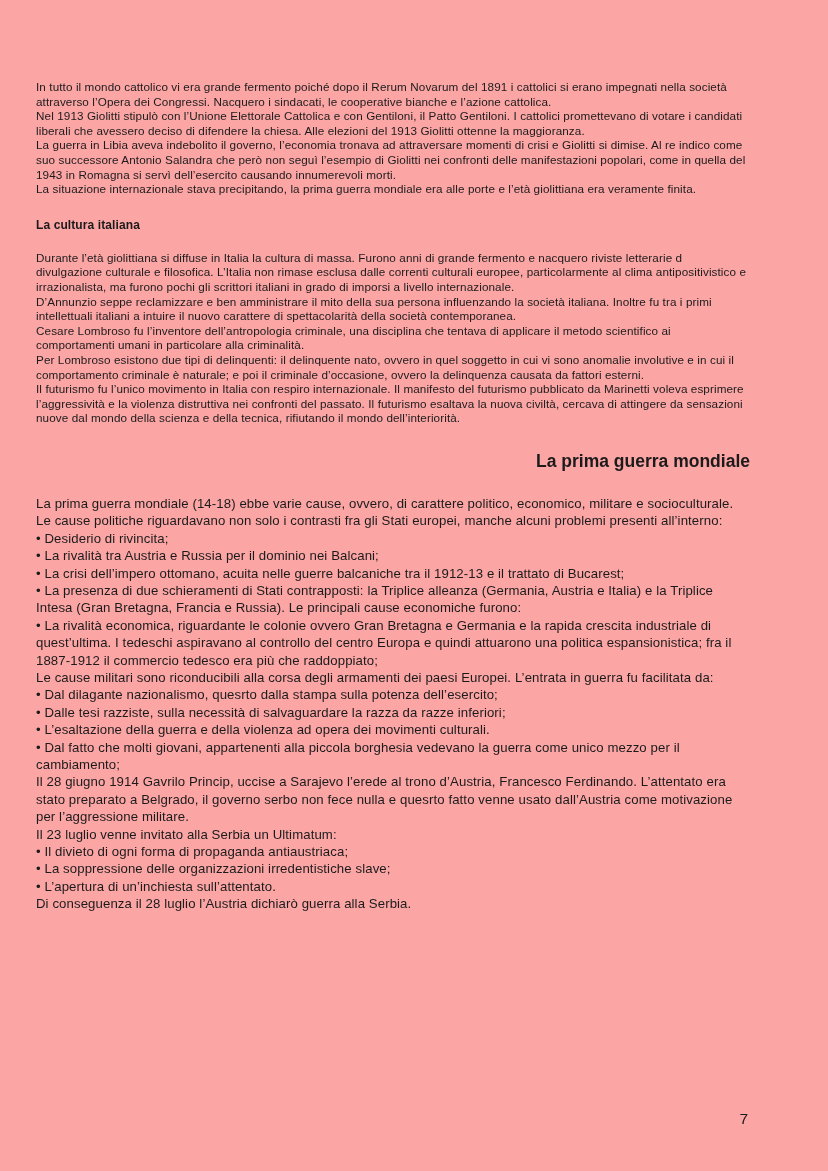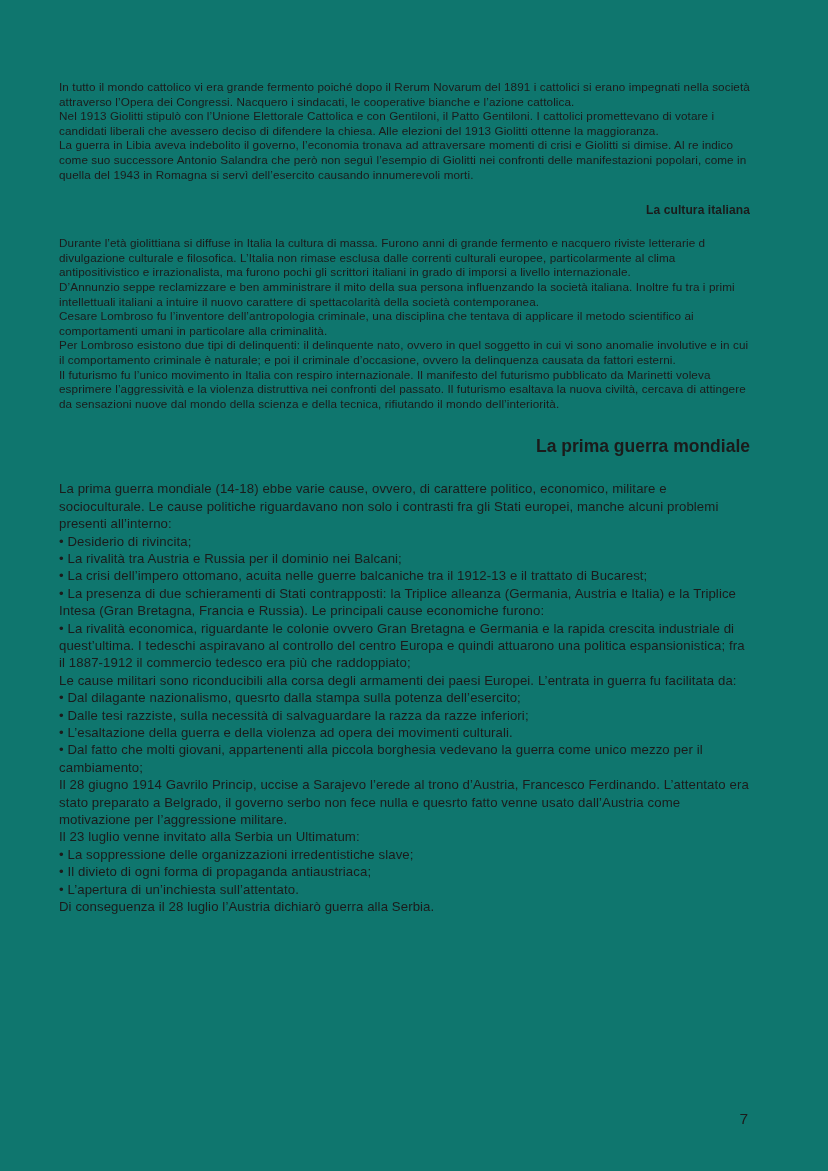--- a/index.html
+++ b/index.html
@@ -9,32 +9,32 @@
     height: 1171px;
     overflow: hidden;
     position: relative;
     font-family: "Liberation Sans", "DejaVu Sans", sans-serif;
     color: #1b1b1b;
     -webkit-font-smoothing: antialiased;
   }
   .doc {
     position: absolute;
     inset: 0;
-    background: #0f766e;
-    padding: 80px 78px 0 59px;
+    background: #fca5a5;
+    padding: 80px 78px 0 36px;
   }
   .sec-small p {
     font-size: 11.7px;
     line-height: 14.6px;
     letter-spacing: 0.1px;
   }
   .h-small {
     font-size: 12px;
     font-weight: bold;
-    text-align: right;
+    text-align: left;
     margin: 21px 0 19px 0;
     letter-spacing: 0.1px;
   }
   .h-large {
     font-size: 17.5px;
     font-weight: bold;
     text-align: right;
     margin: 25px 0 23px 0;
   }
   .sec-large p {
@@ -52,20 +52,21 @@
 </style>
 </head>
 <body>
 
 <div class="doc">
 
   <div class="sec-small">
     <p>In tutto il mondo cattolico vi era grande fermento poiché dopo il Rerum Novarum del 1891 i cattolici si erano impegnati nella società attraverso l’Opera dei Congressi. Nacquero i sindacati, le cooperative bianche e l’azione cattolica.</p>
     <p>Nel 1913 Giolitti stipulò con l’Unione Elettorale Cattolica e con Gentiloni, il Patto Gentiloni. I cattolici promettevano di votare i candidati liberali che avessero deciso di difendere la chiesa. Alle elezioni del 1913 Giolitti ottenne la maggioranza.</p>
     <p>La guerra in Libia aveva indebolito il governo, l’economia tronava ad attraversare momenti di crisi e Giolitti si dimise. Al re indico come suo successore Antonio Salandra che però non seguì l’esempio di Giolitti nei confronti delle manifestazioni popolari, come in quella del 1943 in Romagna si servì dell’esercito causando innumerevoli morti.</p>
+    <p>La situazione internazionale stava precipitando, la prima guerra mondiale era alle porte e l’età giolittiana era veramente finita.</p>
   </div>
 
   <h3 class="h-small">La cultura italiana</h3>
 
   <div class="sec-small">
     <p>Durante l’età giolittiana si diffuse in Italia la cultura di massa. Furono anni di grande fermento e nacquero riviste letterarie d divulgazione culturale e filosofica. L’Italia non rimase esclusa dalle correnti culturali europee, particolarmente al clima antipositivistico e irrazionalista, ma furono pochi gli scrittori italiani in grado di imporsi a livello internazionale.</p>
     <p>D’Annunzio seppe reclamizzare e ben amministrare il mito della sua persona influenzando la società italiana. Inoltre fu tra i primi intellettuali italiani a intuire il nuovo carattere di spettacolarità della società contemporanea.</p>
     <p>Cesare Lombroso fu l’inventore dell’antropologia criminale, una disciplina che tentava di applicare il metodo scientifico ai comportamenti umani in particolare alla criminalità.</p>
     <p>Per Lombroso esistono due tipi di delinquenti: il delinquente nato, ovvero in quel soggetto in cui vi sono anomalie involutive e in cui il comportamento criminale è naturale; e poi il criminale d’occasione, ovvero la delinquenza causata da fattori esterni.</p>
     <p>Il futurismo fu l’unico movimento in Italia con respiro internazionale. Il manifesto del futurismo pubblicato da Marinetti voleva esprimere l’aggressività e la violenza distruttiva nei confronti del passato. Il futurismo esaltava la nuova civiltà, cercava di attingere da sensazioni nuove dal mondo della scienza e della tecnica, rifiutando il mondo dell’interiorità.</p>
@@ -80,21 +81,21 @@
     <p>• La crisi dell’impero ottomano, acuita nelle guerre balcaniche tra il 1912-13 e il trattato di Bucarest;</p>
     <p>• La presenza di due schieramenti di Stati contrapposti: la Triplice alleanza (Germania, Austria e Italia) e la Triplice Intesa (Gran Bretagna, Francia e Russia). Le principali cause economiche furono:</p>
     <p>• La rivalità economica, riguardante le colonie ovvero Gran Bretagna e Germania e la rapida crescita industriale di quest’ultima. I tedeschi aspiravano al controllo del centro Europa e quindi attuarono una politica espansionistica; fra il 1887-1912 il commercio tedesco era più che raddoppiato;</p>
     <p>Le cause militari sono riconducibili alla corsa degli armamenti dei paesi Europei. L’entrata in guerra fu facilitata da:</p>
     <p>• Dal dilagante nazionalismo, quesrto dalla stampa sulla potenza dell’esercito;</p>
     <p>• Dalle tesi razziste, sulla necessità di salvaguardare la razza da razze inferiori;</p>
     <p>• L’esaltazione della guerra e della violenza ad opera dei movimenti culturali.</p>
     <p>• Dal fatto che molti giovani, appartenenti alla piccola borghesia vedevano la guerra come unico mezzo per il cambiamento;</p>
     <p>Il 28 giugno 1914 Gavrilo Princip, uccise a Sarajevo l’erede al trono d’Austria, Francesco Ferdinando. L’attentato era stato preparato a Belgrado, il governo serbo non fece nulla e quesrto fatto venne usato dall’Austria come motivazione per l’aggressione militare.</p>
     <p>Il 23 luglio venne invitato alla Serbia un Ultimatum:</p>
+    <p>• Il divieto di ogni forma di propaganda antiaustriaca;</p>
     <p>• La soppressione delle organizzazioni irredentistiche slave;</p>
-    <p>• Il divieto di ogni forma di propaganda antiaustriaca;</p>
     <p>• L’apertura di un’inchiesta sull’attentato.</p>
     <p>Di conseguenza il 28 luglio l’Austria dichiarò guerra alla Serbia.</p>
   </div>
 
 </div>
 
 <div class="page-number">7</div>
 
 </body></html>

